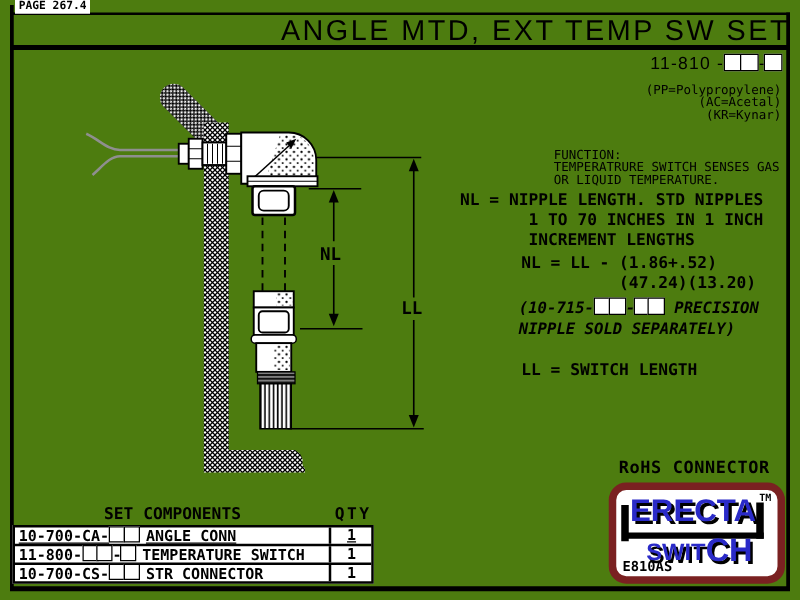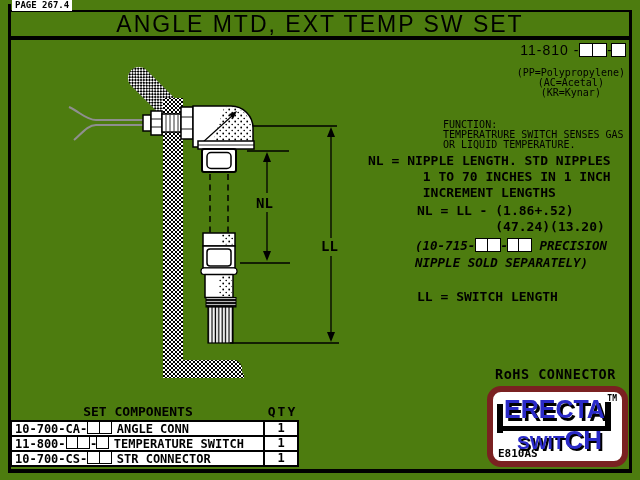--- a/index.html
+++ b/index.html
@@ -5,32 +5,32 @@
   html,body{margin:0;padding:0;background:#e8e8e8;}
   #page{position:relative;width:640px;height:480px;background:#4d7c0f;overflow:hidden;
         font-family:"DejaVu Sans Mono",monospace;color:#000;}
   .abs{position:absolute;}
   .pre{white-space:pre;}
   .mono-b{font-family:"DejaVu Sans Mono",monospace;font-weight:700;}
   .mono-r{font-family:"DejaVu Sans Mono",monospace;font-weight:400;}
   
   .bar{position:absolute;background:#000;}
   
-  #title{left:8px;top:11px;width:624px;text-align:center;
+  #title{left:8px;top:11px;width:624px;text-align:right;
          font-family:"Liberation Sans",sans-serif;font-weight:400;
          font-size:23px;letter-spacing:2px;line-height:26px;}
   #page-label{left:12px;top:0px;font-size:9px;font-weight:700;background:#fff;padding:0 3px;line-height:11px;z-index:3;}
   
   #part-number{right:14px;top:42px;display:flex;align-items:center;
       font-family:"Liberation Sans",sans-serif;font-size:14px;letter-spacing:1px;z-index:2;}
   
   .pn-box{display:inline-block;width:.92em;height:.92em;border:.13em solid #000;
           background:#fff;vertical-align:-.1em;box-sizing:content-box;}
   .pn-box + .pn-box{margin-left:-.13em;}
-  #materials-note{right:15px;top:68px;font-size:10px;line-height:10px;text-align:center;z-index:2;}
+  #materials-note{right:15px;top:68px;font-size:10px;line-height:10px;text-align:right;z-index:2;}
   #function-note{left:443px;top:120px;font-size:10px;line-height:10px;z-index:2;}
   #nl-note{left:368px;top:153px;font-size:13px;line-height:16px;z-index:2;}
   #formula-note{left:417px;top:203px;font-size:13px;line-height:16px;z-index:2;}
   #precision-note{left:415px;top:238px;font-size:12.5px;line-height:16.5px;font-style:italic;z-index:2;}
   #ll-note{left:417px;top:289px;font-size:13px;z-index:2;}
   #rohs{left:495px;top:366px;font-size:13.5px;letter-spacing:.5px;z-index:2;}
   
   #logo{left:487px;top:386px;width:129px;height:69px;border:6px solid #7a2121;
         border-radius:14px;background:#fff;z-index:2;}
   #logo .blue{color:#2a2ac8;font-family:"Liberation Sans",sans-serif;font-weight:700;}
@@ -44,21 +44,21 @@
   #logo-swit{font-size:19px;line-height:19px;text-shadow:2px 2px 0 #000;}
   #logo-ch{font-size:26px;line-height:24px;text-shadow:2px 2px 0 #000;}
   #logo-code{position:absolute;left:5px;bottom:1px;font-size:11px;font-weight:700;}
   
   #set-table{left:10px;top:404px;width:289px;font-size:12px;font-weight:700;z-index:2;}
   .tbl-head{display:flex;height:16px;font-size:13px;}
   .th-comp{width:256px;text-align:center;}
   .th-qty{width:33px;text-align:center;letter-spacing:2px;}
   .tbl-body{border:2px solid #000;background:#fff;}
   .tbl-row{display:flex;height:13px;align-items:center;border-top:2px solid #000;}
-  .tbl-row:first-child{border-top:none;}
+  .tbl-row:first-child{border-top:none;text-decoration:underline;}
   .cell-part{width:252px;padding-left:3px;white-space:pre;overflow:hidden;}
   .comp-name{margin-left:5px;}
   .cell-qty{width:32px;border-left:2px solid #000;text-align:center;align-self:stretch;line-height:13px;}
   
   #diagram{position:absolute;left:0;top:0;z-index:1;}
   .dim-label{font-family:"DejaVu Sans Mono",monospace;font-weight:700;font-size:14px;fill:#000;}
 </style>
 </head>
 <body>
 

